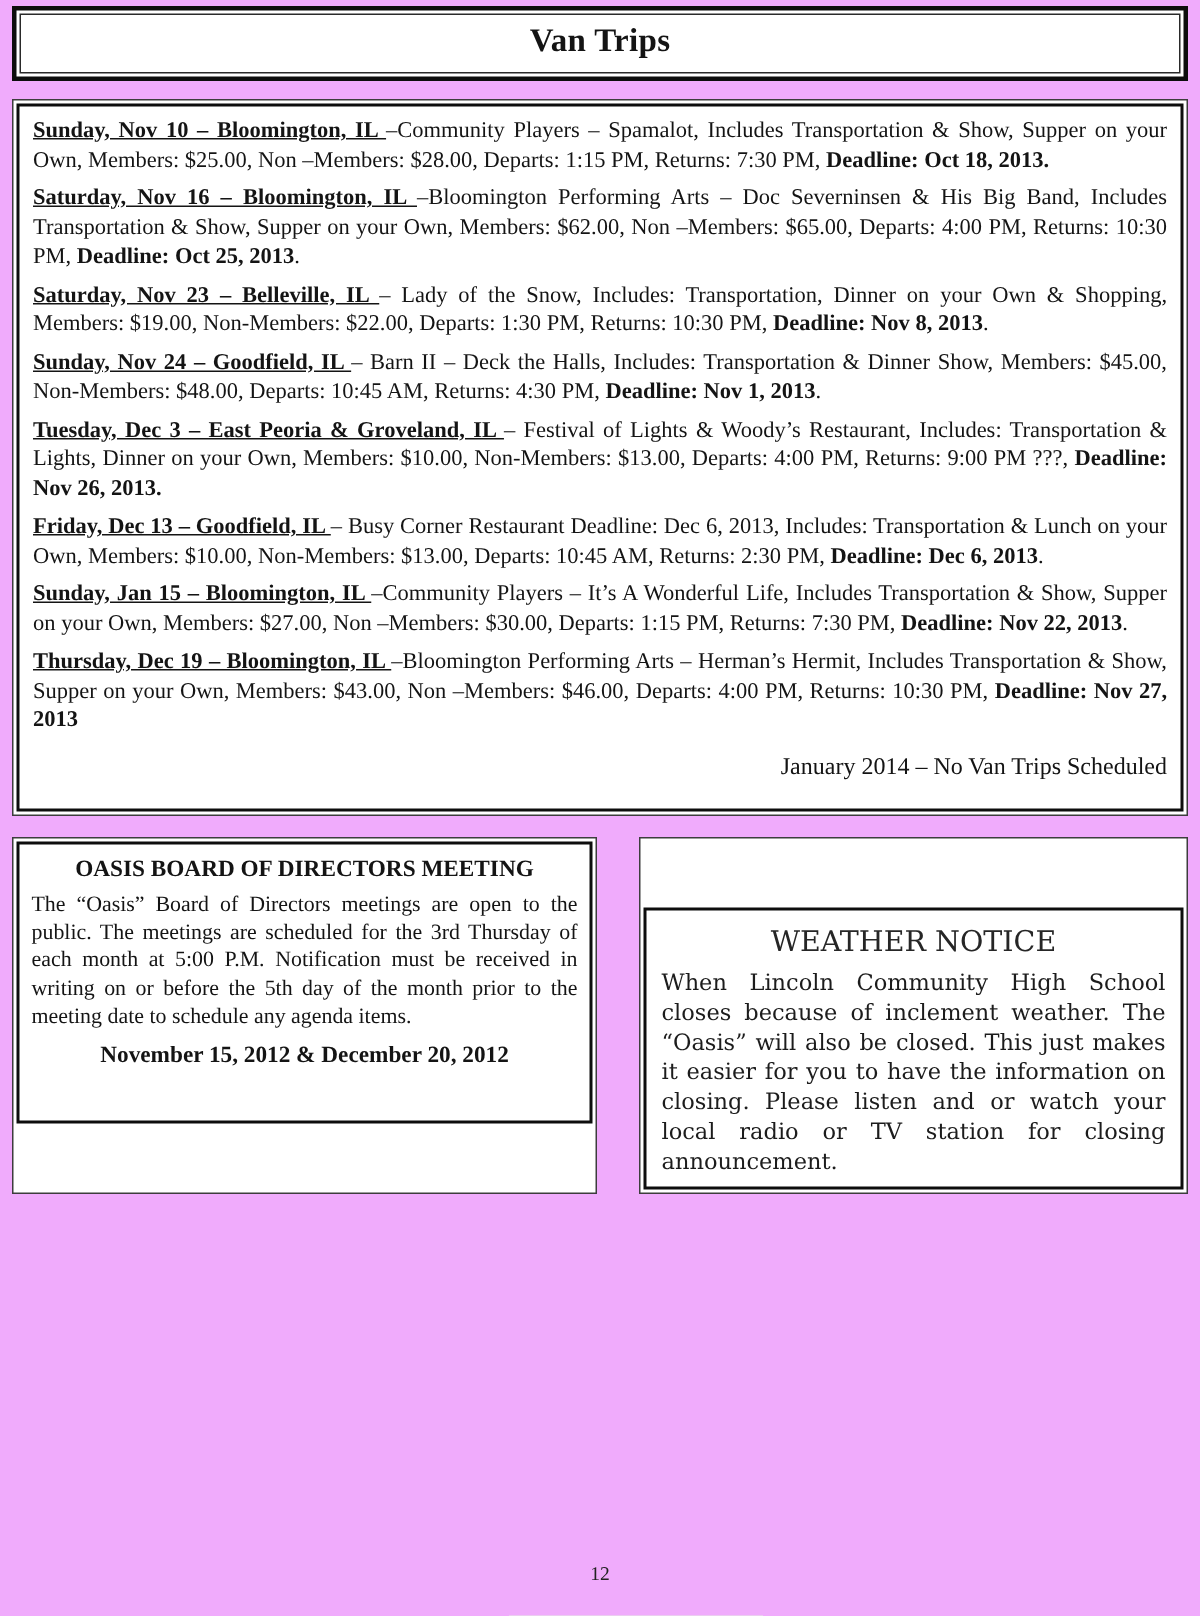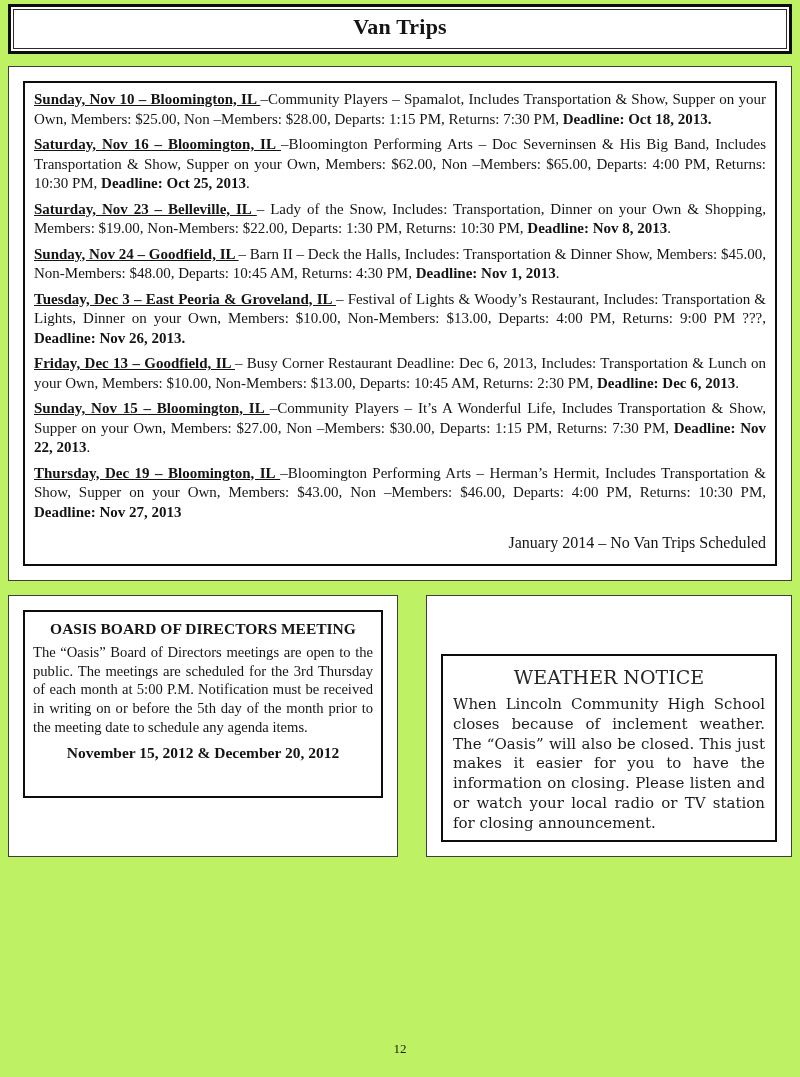--- a/index.html
+++ b/index.html
@@ -1,33 +1,33 @@
 <!DOCTYPE html>
 <html><head>
 <meta charset="utf-8">
 <style>
   * { box-sizing: border-box; }
   html, body { margin: 0; padding: 0; background: #e8e8e8; }
   .page {
-    width: 800px; height: 1077px; margin: 0 auto; background: #bef264;
+    width: 800px; height: 1077px; margin: 0 auto; background: #f0abfc;
     position: relative; font-family: "Liberation Serif", serif; color: #141414;
     overflow: hidden;
   }
   .content { padding: 4px 8px 0 8px; }
 
   
   .frame-thick { border: 3px solid #0d0d0d; padding: 2px; background: #fff; }
   .frame-thick-inner { border: 1px solid #2a2a2a; padding: 4px 10px 8px 10px; }
   .van-trips-title {
     margin: 0; text-align: center; font-size: 22px; font-weight: bold;
     font-family: "Liberation Serif", serif; letter-spacing: 0.2px;
   }
 
   
-  .frame { border: 1px solid #3d3d3d; padding: 14px; background: #fff; }
+  .frame { border: 1px solid #3d3d3d; padding: 2px; background: #fff; }
   .frame-inner { border: 2px solid #0d0d0d; }
 
   .trips-box { margin-top: 12px; }
   .trips-inner { padding: 7px 9px 4px 9px; min-height: 472px; }
   .entry {
     margin: 0 0 6px 0; text-align: justify;
     font-size: 15px; line-height: 1.3;
   }
   .seg-title { font-weight: bold; text-decoration: underline; }
   .seg-bold  { font-weight: bold; }
@@ -66,21 +66,21 @@
 
     <div class="frame trips-box">
       <div class="frame-inner trips-inner">
         <div>
             <p class="entry"><span class="seg-title">Sunday, Nov 10 – Bloomington, IL </span><span class="seg-normal">–Community Players – Spamalot, Includes Transportation &amp; Show, Supper on your Own, Members: $25.00, Non –Members: $28.00, Departs: 1:15 PM, Returns: 7:30 PM, </span><span class="seg-bold">Deadline: Oct 18, 2013.</span></p>
             <p class="entry"><span class="seg-title">Saturday, Nov 16 – Bloomington, IL </span><span class="seg-normal">–Bloomington Performing Arts – Doc Severninsen &amp; His Big Band, Includes Transportation &amp; Show, Supper on your Own, Members: $62.00, Non –Members: $65.00, Departs: 4:00 PM, Returns: 10:30 PM, </span><span class="seg-bold">Deadline: Oct 25, 2013</span><span class="seg-normal">.</span></p>
             <p class="entry"><span class="seg-title">Saturday, Nov 23 – Belleville, IL </span><span class="seg-normal">– Lady of the Snow, Includes: Transportation, Dinner on your Own &amp; Shopping, Members: $19.00, Non-Members: $22.00, Departs: 1:30 PM, Returns: 10:30 PM, </span><span class="seg-bold">Deadline: Nov 8, 2013</span><span class="seg-normal">.</span></p>
             <p class="entry"><span class="seg-title">Sunday, Nov 24 – Goodfield, IL </span><span class="seg-normal">– Barn II – Deck the Halls, Includes: Transportation &amp; Dinner Show, Members: $45.00, Non-Members: $48.00, Departs: 10:45 AM, Returns: 4:30 PM, </span><span class="seg-bold">Deadline: Nov 1, 2013</span><span class="seg-normal">.</span></p>
             <p class="entry"><span class="seg-title">Tuesday, Dec 3 – East Peoria &amp; Groveland, IL </span><span class="seg-normal">– Festival of Lights &amp; Woody’s Restaurant, Includes: Transportation &amp; Lights, Dinner on your Own, Members: $10.00, Non-Members: $13.00, Departs: 4:00 PM, Returns: 9:00 PM ???, </span><span class="seg-bold">Deadline: Nov 26, 2013.</span></p>
             <p class="entry"><span class="seg-title">Friday, Dec 13 – Goodfield, IL </span><span class="seg-normal">– Busy Corner Restaurant Deadline: Dec 6, 2013, Includes: Transportation &amp; Lunch on your Own, Members: $10.00, Non-Members: $13.00, Departs: 10:45 AM, Returns: 2:30 PM, </span><span class="seg-bold">Deadline: Dec 6, 2013</span><span class="seg-normal">.</span></p>
-            <p class="entry"><span class="seg-title">Sunday, Nov 15 – Bloomington, IL </span><span class="seg-normal">–Community Players – It’s A Wonderful Life, Includes Transportation &amp; Show, Supper on your Own, Members: $27.00, Non –Members: $30.00, Departs: 1:15 PM, Returns: 7:30 PM, </span><span class="seg-bold">Deadline: Nov 22, 2013</span><span class="seg-normal">.</span></p>
+            <p class="entry"><span class="seg-title">Sunday, Jan 15 – Bloomington, IL </span><span class="seg-normal">–Community Players – It’s A Wonderful Life, Includes Transportation &amp; Show, Supper on your Own, Members: $27.00, Non –Members: $30.00, Departs: 1:15 PM, Returns: 7:30 PM, </span><span class="seg-bold">Deadline: Nov 22, 2013</span><span class="seg-normal">.</span></p>
             <p class="entry"><span class="seg-title">Thursday, Dec 19 – Bloomington, IL </span><span class="seg-normal">–Bloomington Performing Arts – Herman’s Hermit, Includes Transportation &amp; Show, Supper on your Own, Members: $43.00, Non –Members: $46.00, Departs: 4:00 PM, Returns: 10:30 PM, </span><span class="seg-bold">Deadline: Nov 27, 2013</span></p>
           </div>
         <p class="no-trips-note">January 2014 – No Van Trips Scheduled</p>
       </div>
     </div>
 
     <div class="bottom-row">
 
       <div class="frame board-box">
         <div class="frame-inner board-inner">

